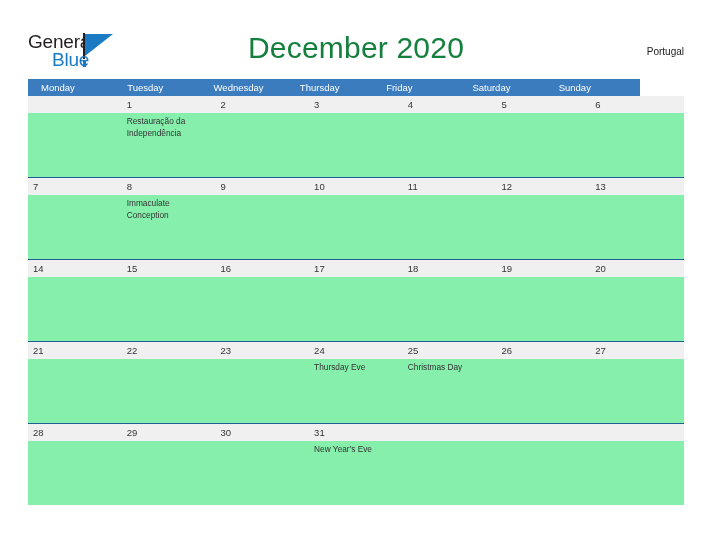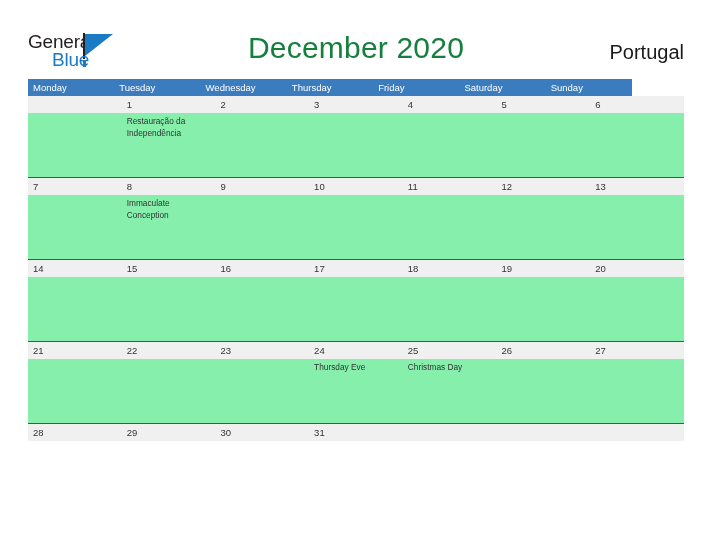--- a/index.html
+++ b/index.html
@@ -86,39 +86,40 @@
     font-size: 30px;
     color: #15803d;
     line-height: 40px;
     font-weight: normal;
     letter-spacing: 0.2px;
   }
   .country {
     position: absolute;
     right: 0;
     top: 14px;
-    font-size: 20px;
+    font-size: 10px;
     color: #1a1a1a;
     line-height: 20px;
     text-align: right;
     margin-left: 30px;
   }
 
   
   .calendar {
     position: absolute;
     left: 28px;
     top: 79px;
     width: 656px;
   }
   .weekday-row {
     display: flex;
     width: 604px;
     height: 17px;
     background: #3b7cbf;
+    padding-left: 8px;
   }
   .weekday-cell {
     width: 93.714px;
     box-sizing: border-box;
     padding-left: 5px;
     color: #ffffff;
     font-size: 9.5px;
     line-height: 17px;
     white-space: nowrap;
     overflow: hidden;
@@ -285,16 +286,25 @@
     <div class="week-row">
       <div class="date-band">
         <div class="date-cell">28</div>
         <div class="date-cell">29</div>
         <div class="date-cell">30</div>
         <div class="date-cell">31</div>
         <div class="date-cell"></div>
         <div class="date-cell"></div>
         <div class="date-cell"></div>
       </div>
+      <div class="event-band">
+        <div class="event-cell"></div>
+        <div class="event-cell"></div>
+        <div class="event-cell"></div>
+        <div class="event-cell">New Year's Eve</div>
+        <div class="event-cell"></div>
+        <div class="event-cell"></div>
+        <div class="event-cell"></div>
+      </div>
     </div>
 
   </div>
 </div>
 
 </body></html>

